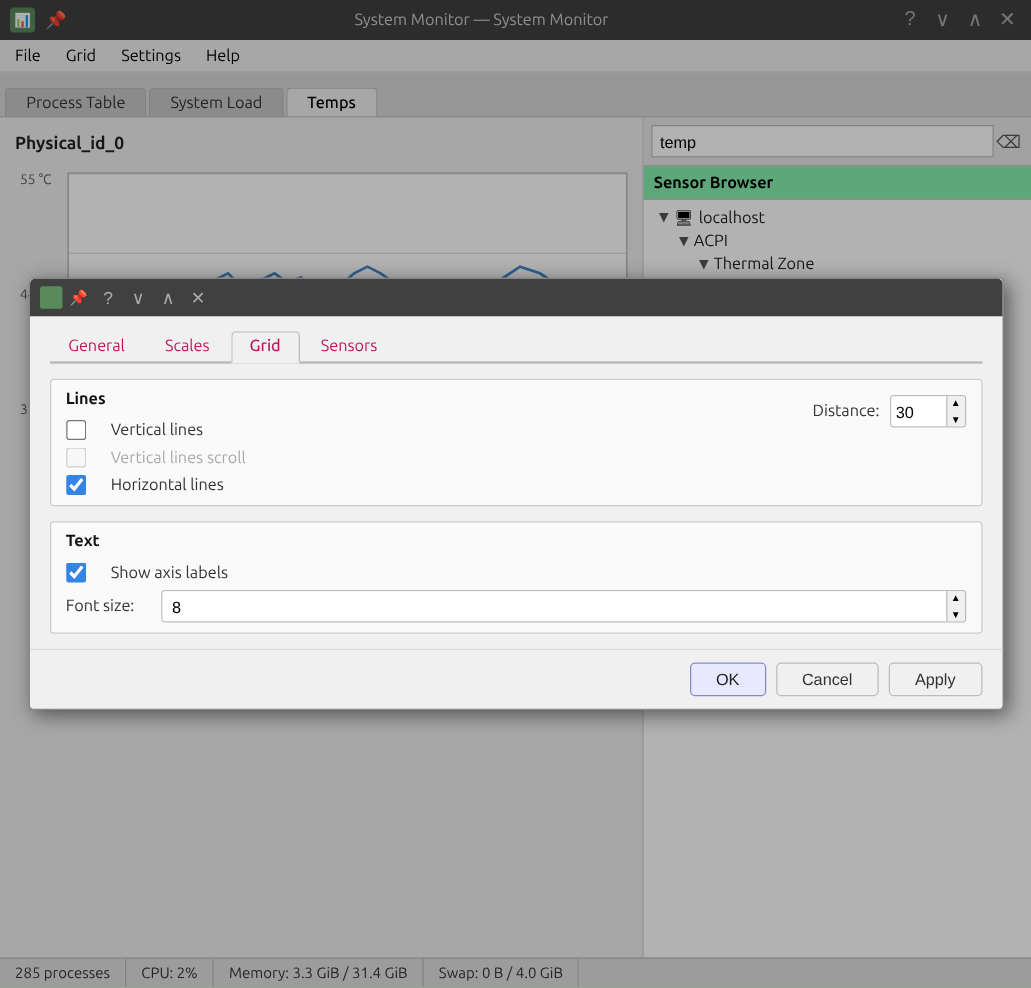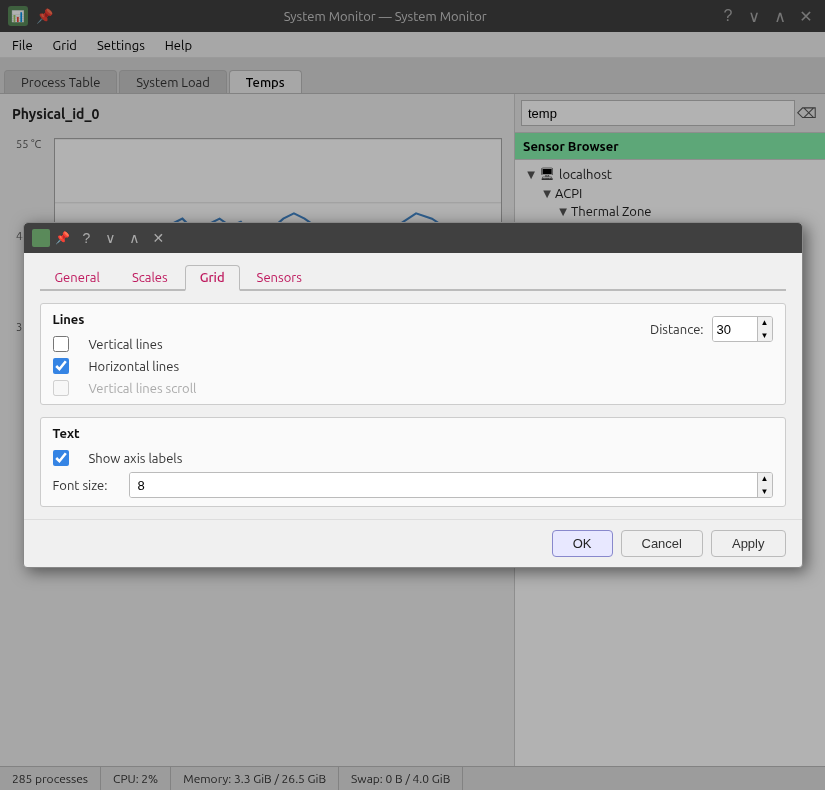--- a/index.html
+++ b/index.html
@@ -570,21 +570,21 @@
           <span class="tree-label">Hardware Sensors</span>
         </div>
 
       </div>
     </div>
   </div>
 
   <div class="status-bar">
     <div class="status-item">285 processes</div>
     <div class="status-item">CPU: 2%</div>
-    <div class="status-item">Memory: 3.3 GiB / 26.5 GiB</div>
+    <div class="status-item">Memory: 3.3 GiB / 31.4 GiB</div>
     <div class="status-item">Swap: 0 B / 4.0 GiB</div>
   </div>
 
   <div class="dialog-overlay">
     <div class="dialog">
 
       <div class="dialog-titlebar">
         <div class="app-icon"></div>
         <span class="pin-icon" style="font-size:12px;color:#aaa;">📌</span>
         <div class="dialog-controls">
@@ -617,26 +617,26 @@
                   <button class="spin-btn">▼</button>
                 </div>
               </div>
             </div>
 
             <div class="checkbox-row">
               <input type="checkbox" id="cb-vertical" style="">
               <label for="cb-vertical">Vertical lines</label>
             </div>
             <div class="checkbox-row">
+              <input type="checkbox" id="cb-vscroll" disabled="" style="">
+              <label for="cb-vscroll" class="disabled">Vertical lines scroll</label>
+            </div>
+            <div class="checkbox-row">
               <input type="checkbox" id="cb-horizontal" checked="" style="">
               <label for="cb-horizontal">Horizontal lines</label>
-            </div>
-            <div class="checkbox-row">
-              <input type="checkbox" id="cb-vscroll" disabled="" style="">
-              <label for="cb-vscroll" class="disabled">Vertical lines scroll</label>
             </div>
           </div>
         </div>
 
         <div class="text-section">
           <div class="section-title">Text</div>
           <div class="checkbox-row">
             <input type="checkbox" id="cb-axis" checked="" style="">
             <label for="cb-axis">Show axis labels</label>
           </div>

